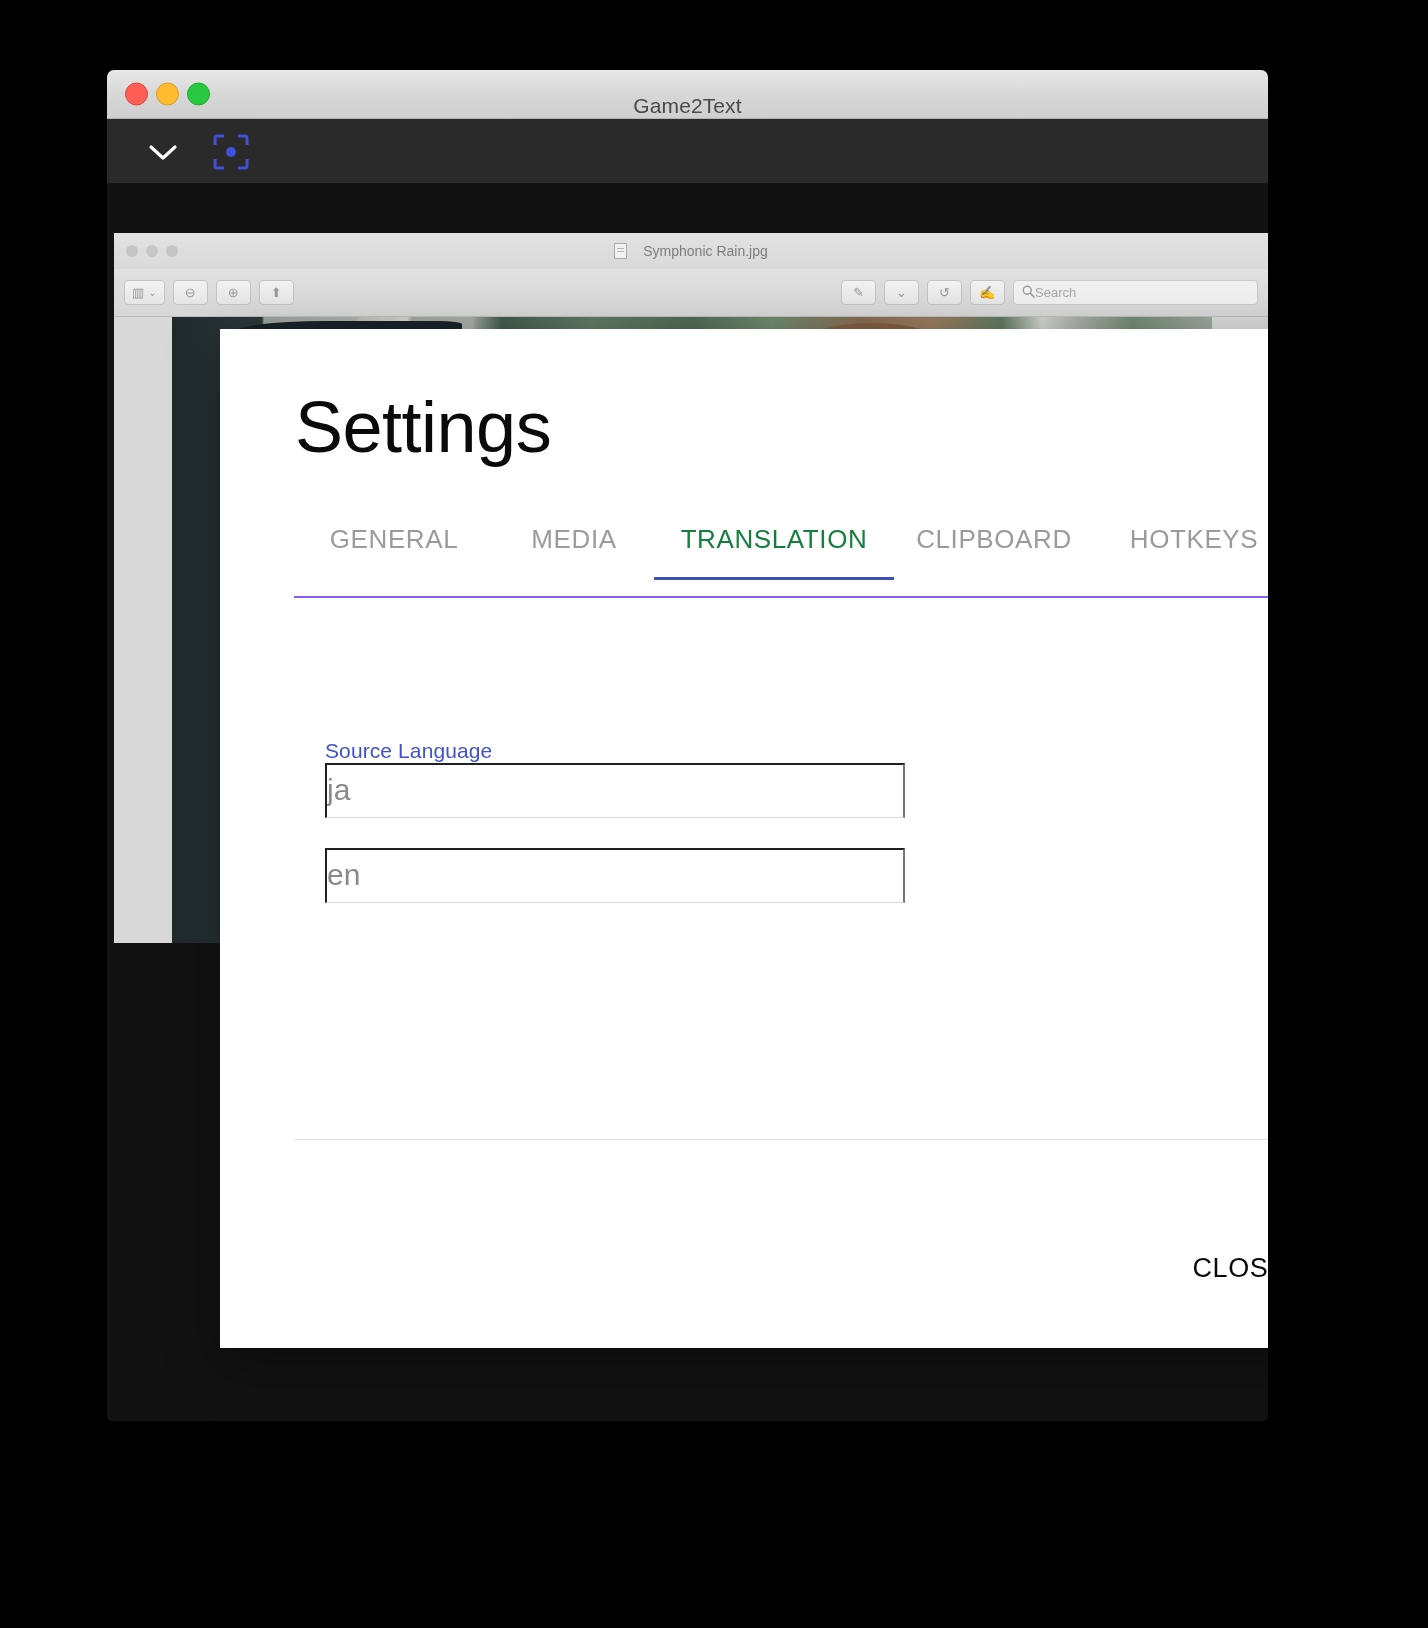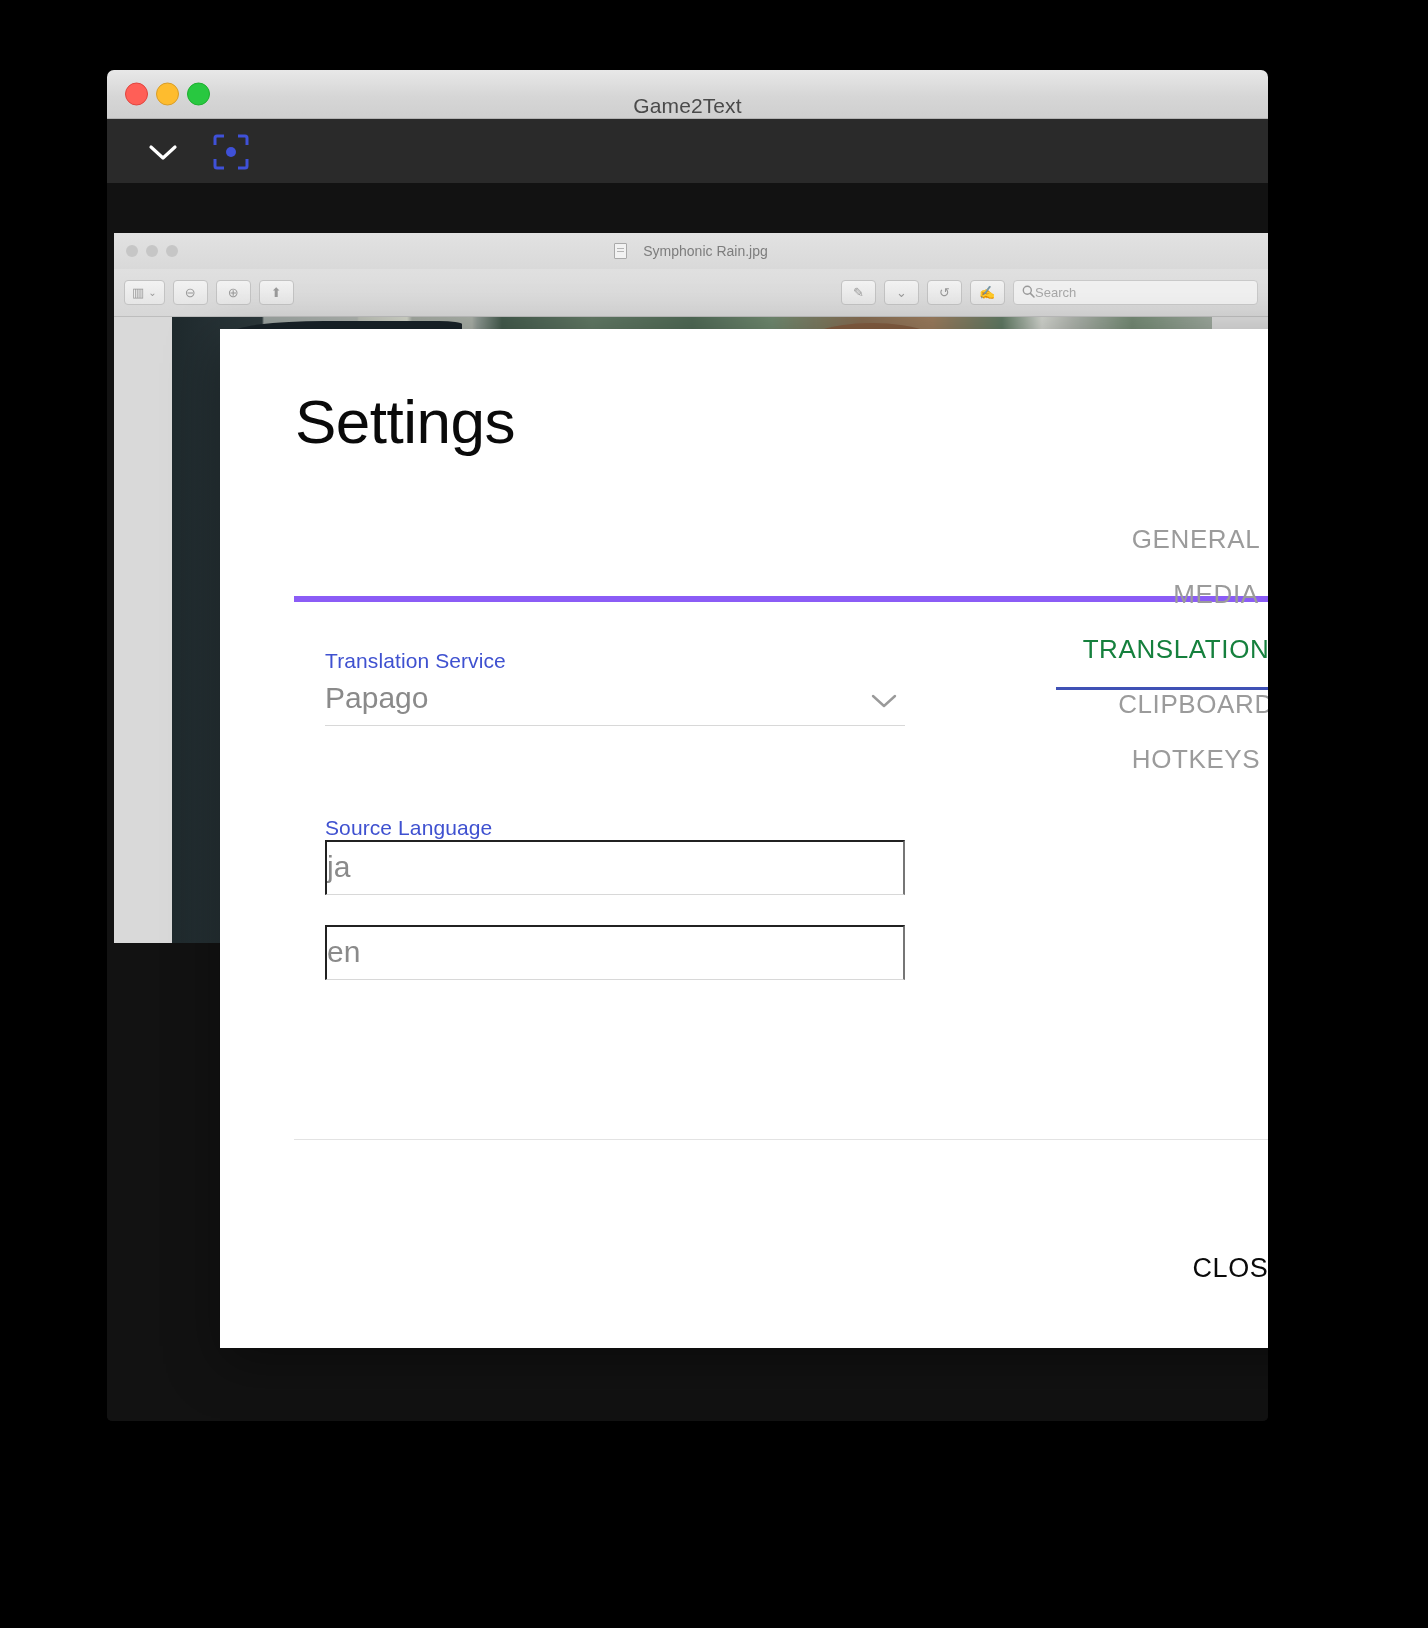--- a/index.html
+++ b/index.html
@@ -239,37 +239,36 @@
     height: 1019px;
     background: #ffffff;
     box-shadow: 0 16px 50px rgba(0,0,0,0.35);
     box-sizing: border-box;
     overflow: hidden;
   }
   .modal-title {
     position: absolute;
     left: 75px;
     top: 62px;
-    font-size: 62px;
+    font-size: 72px;
     font-weight: 400;
     color: #0a0a0a;
     letter-spacing: -0.5px;
     line-height: 1;
   }
 
   .tabs {
     position: absolute;
     left: 74px;
     top: 195px;
     width: 1002px;
-    border-bottom: 6px solid #8b5cf6;
-    display: flex;
-    align-items: flex-end;
+    border-bottom: 2px solid #8b5cf6;
+    display: flex;
+    align-items: flex-start;
     height: 72px;
-    flex-direction: column;
   }
   .tab {
     flex: 0 0 auto;
     font-size: 26px;
     color: #9b9b9b;
     letter-spacing: 0.6px;
     padding: 0 0 24px 0;
     cursor: pointer;
     position: relative;
     text-align: center;
@@ -439,29 +438,20 @@
     <div class="tabs">
       <div class="tab t0">GENERAL</div>
       <div class="tab t1">MEDIA</div>
       <div class="tab t2 active">TRANSLATION</div>
       <div class="tab t3">CLIPBOARD</div>
       <div class="tab t4">HOTKEYS</div>
     </div>
 
     <div class="form">
 
-      <div class="field select-field">
-        <span class="field-label">Translation Service</span>
-        <span class="field-value">Papago</span>
-        <span class="select-chevron">
-          <svg width="26" height="14" viewBox="0 0 26 14" aria-hidden="true">
-            <path d="M2 2 L13 12 L24 2" fill="none" stroke="#9a9a9a" stroke-width="2.4" stroke-linecap="round" stroke-linejoin="round"></path>
-          </svg>
-        </span>
-      </div>
 
       <div class="gap-a"></div>
 
       <div class="field">
         <span class="field-label">Source Language</span>
         <input class="field-value" type="text" value="ja" style="">
       </div>
 
       <div class="gap-b"></div>
 

